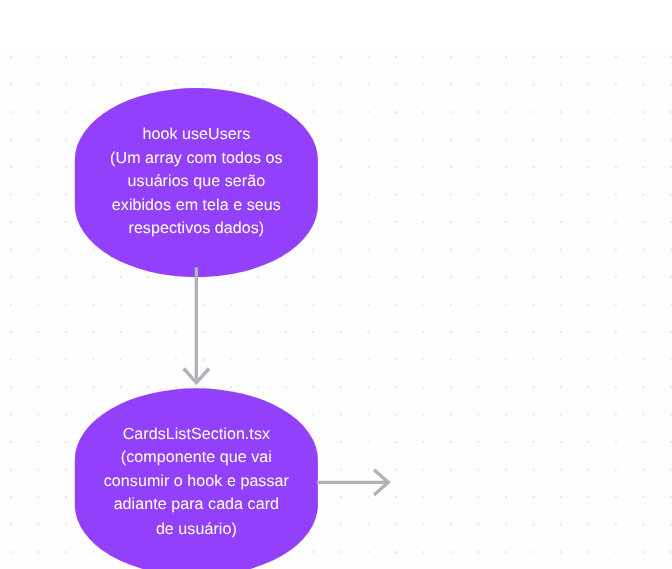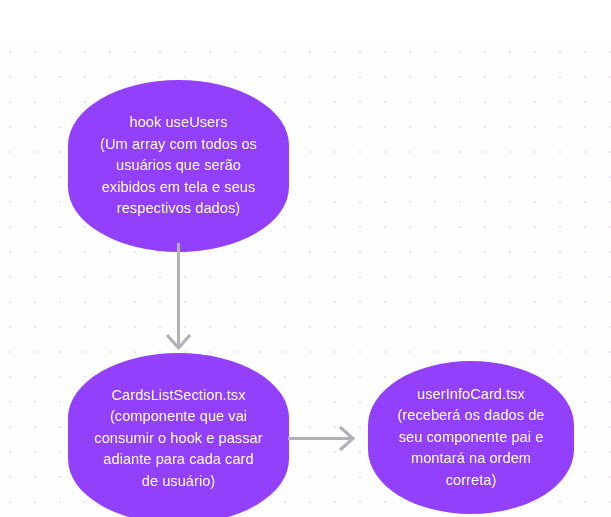--- a/index.html
+++ b/index.html
@@ -105,27 +105,20 @@
   </div>
 
   <div class="node" id="node-cardslistsection">
     <span>CardsListSection.tsx
 (componente que vai
 consumir o hook e passar
 adiante para cada card
 de usuário)</span>
   </div>
 
-  <div class="node" id="node-userinfocard">
-    <span>userInfoCard.tsx
-(receberá os dados de
-seu componente pai e
-montará na ordem
-correta)</span>
-  </div>
 
   <svg class="edge" id="edge-hook-to-cardslist" viewBox="0 0 60 115">
     <line x1="28.5" y1="0" x2="28.5" y2="104"></line>
     <polyline points="17,92 28.5,105 40,92"></polyline>
   </svg>
 
   <svg class="edge" id="edge-cardslist-to-userinfocard" viewBox="0 0 85 44">
     <line x1="6" y1="20.5" x2="70" y2="20.5"></line>
     <polyline points="58,9 71,20.5 58,32"></polyline>
   </svg>

